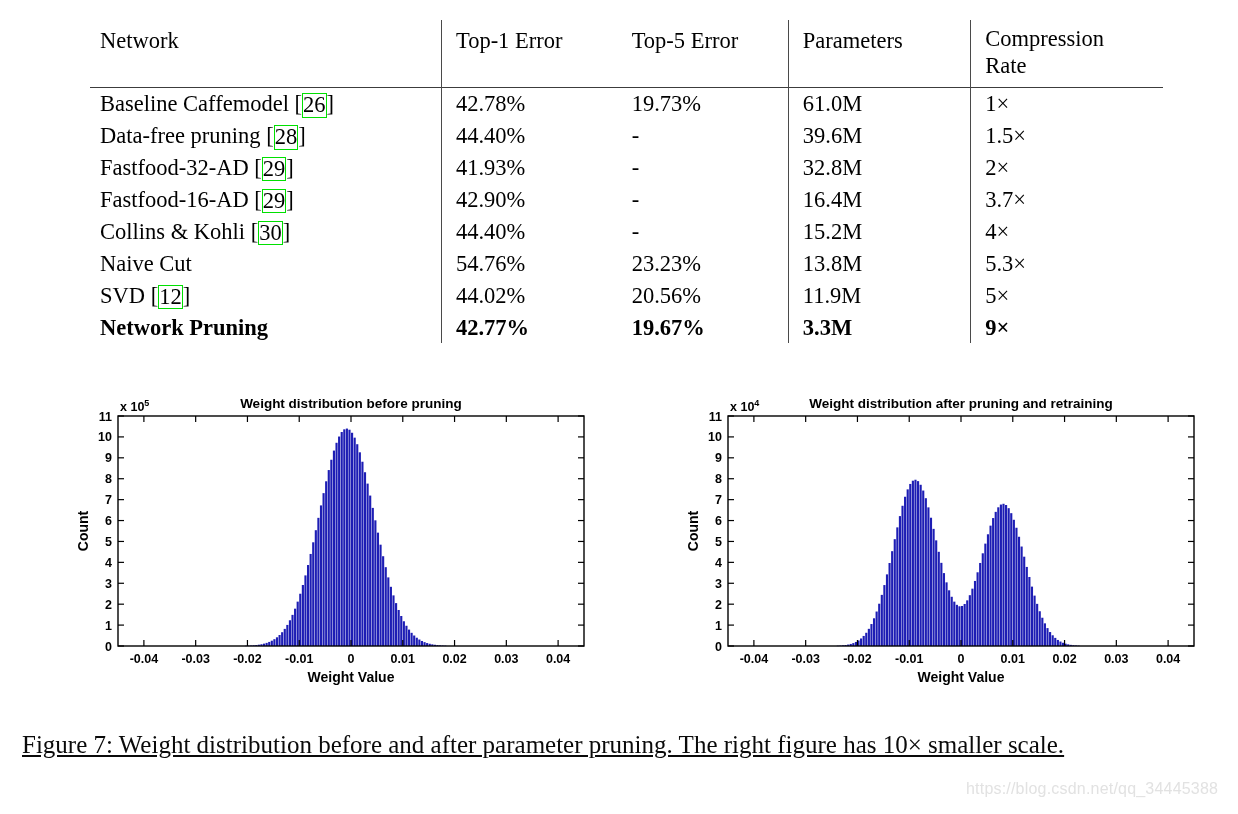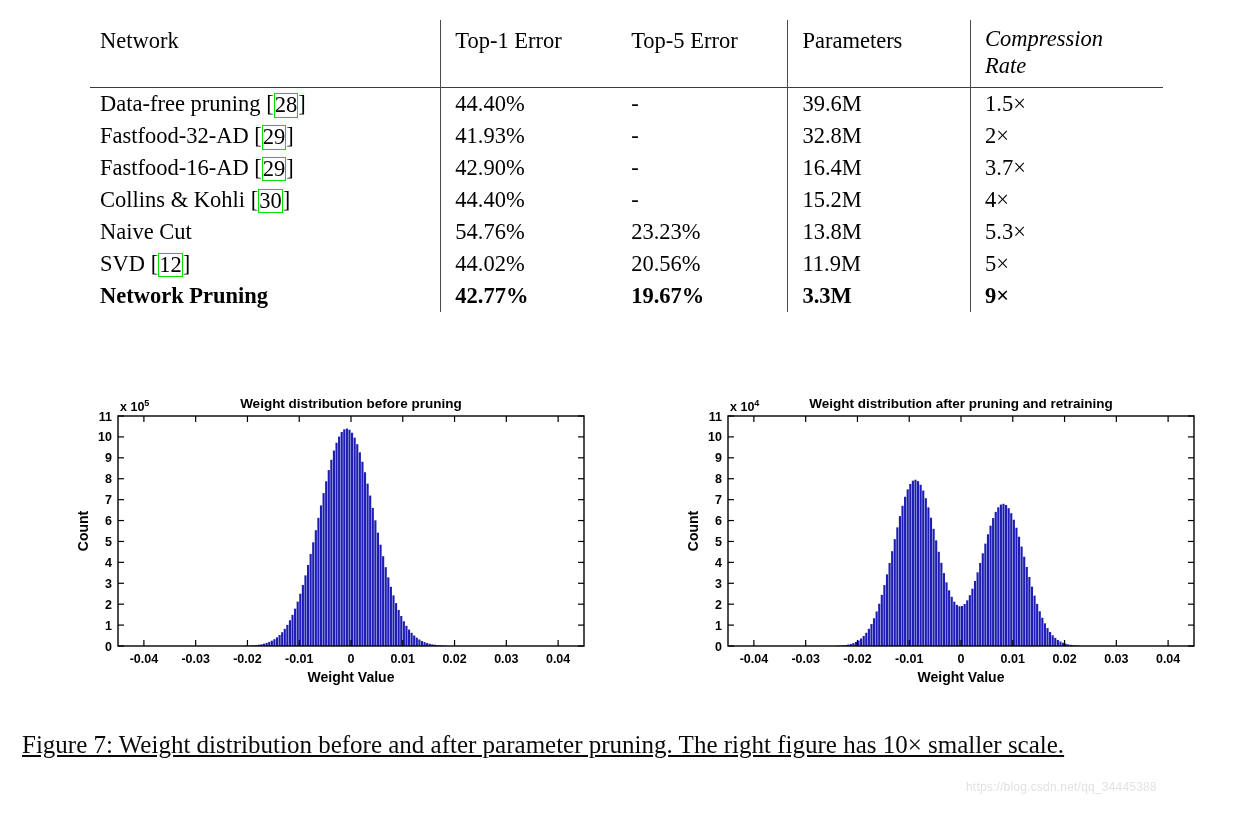--- a/index.html
+++ b/index.html
@@ -42,21 +42,21 @@
   .c-net   { width: 345px; padding-left: 10px !important; }
   .c-t1    { width: 170px; padding-left: 14px !important; }
   .c-t5    { width: 158px; padding-left: 8px  !important; }
   .c-par   { width: 170px; padding-left: 14px !important; }
   .c-comp  { width: 180px; padding-left: 14px !important; }
 
   
   .c-t1, .c-par, .c-comp { border-left: 1.4px solid #4a4a4a; }
 
   thead th { padding-top: 6px !important; padding-bottom: 8px !important; }
-  thead th.c-comp { line-height: 1.18; white-space: normal; font-style: italic; }
+  thead th.c-comp { line-height: 1.18; white-space: normal; }
   thead tr { }
   .hdr-row th { border-bottom: none; }
 
   .rule-row td {
     height: 0;
     padding: 0 !important;
     border-top: 1.6px solid #3c3c3c;
     font-size: 0;
     line-height: 0;
   }
@@ -108,21 +108,21 @@
     line-height: 1.38;
     color: #0a0a0a;
     text-decoration: underline;
   }
 
   .watermark {
     position: absolute;
     left: 966px;
     top: 780px;
     font-family: "Liberation Sans", sans-serif;
-    font-size: 12px;
+    font-size: 16px;
     color: #e2e2e2;
     letter-spacing: 0.2px;
     user-select: none;
   }
 </style>
 </head>
 <body>
 
 <div class="table-wrap">
   <table class="results">
@@ -139,20 +139,27 @@
       </tr>
       <tr class="rule-row">
         <td class="c-net"></td>
           <td class="c-t1"></td>
           <td class="c-t5"></td>
           <td class="c-par"></td>
           <td class="c-comp"></td>
       </tr>
     </thead>
     <tbody id="table-body">
+        <tr class="data-row">
+          <td class="c-net"><span>Baseline Caffemodel</span> [<span class="cite">26</span>]</td>
+          <td class="c-t1">42.78%</td>
+          <td class="c-t5">19.73%</td>
+          <td class="c-par">61.0M</td>
+          <td class="c-comp">1×</td>
+        </tr>
         <tr class="data-row">
           <td class="c-net"><span>Data-free pruning</span> [<span class="cite">28</span>]</td>
           <td class="c-t1">44.40%</td>
           <td class="c-t5">-</td>
           <td class="c-par">39.6M</td>
           <td class="c-comp">1.5×</td>
         </tr>
         <tr class="data-row">
           <td class="c-net"><span>Fastfood-32-AD</span> [<span class="cite">29</span>]</td>
           <td class="c-t1">41.93%</td>

